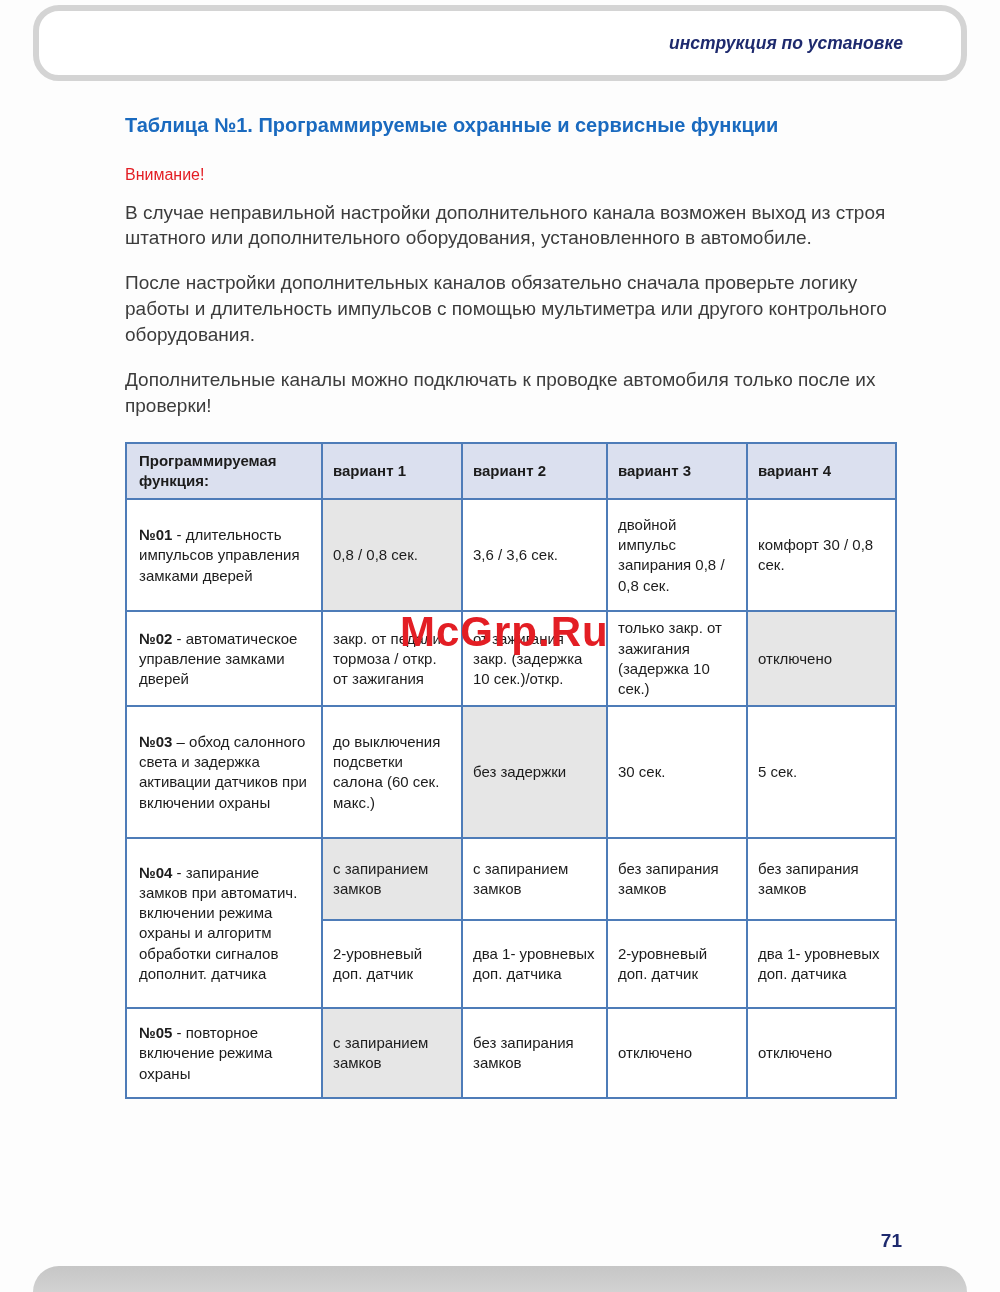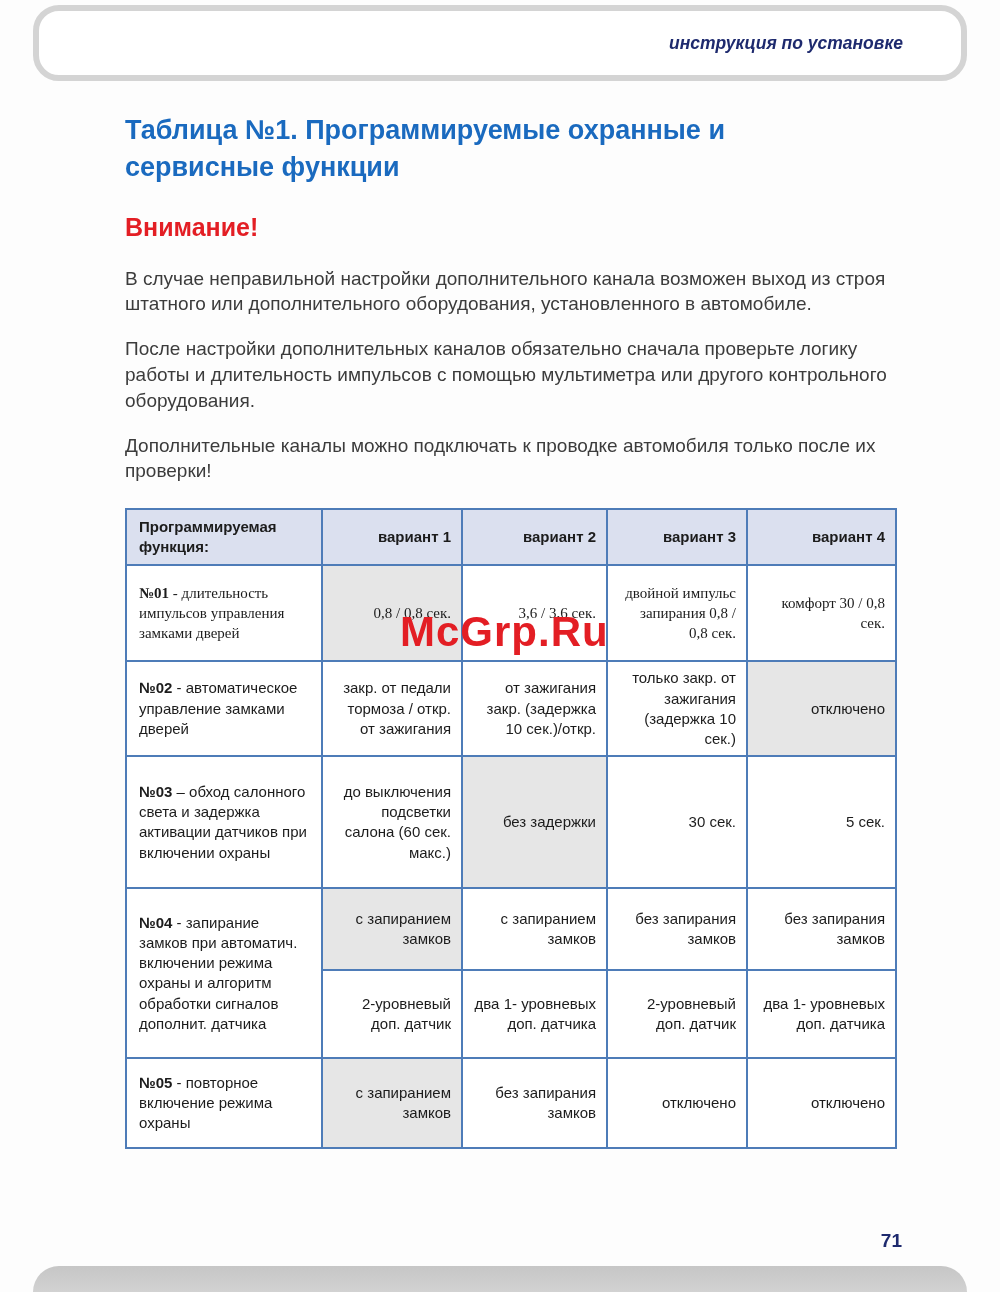--- a/index.html
+++ b/index.html
@@ -31,70 +31,70 @@
   .bottom-band{
     position:absolute;left:33px;right:33px;bottom:-58px;height:84px;
     border-radius:26px;
     background:linear-gradient(to bottom,#c6c6c6,#ededed);
   }
   .content{
     position:absolute;left:125px;top:112px;width:772px;
   }
   .doc-title{
     margin:0 0 26px 0;
-    font-size:27px;
+    font-size:20px;
     font-weight:bold;
     line-height:1.38;
     color:var(--accent-blue,#1a6abf);
     width:740px;
   }
   .warning{
-    margin:0 0 24px 0;
-    font-size:25px;
-    font-weight:bold;
+    margin:0 0 16px 0;
+    font-size:16px;
+    font-weight:normal;
     color:var(--red,#e31e24);
   }
   .para{
     margin:0 0 19px 0;
     font-size:19px;
     line-height:1.36;
     color:var(--body-text,#3c3c3c);
   }
   .func-table{
     border-collapse:collapse;
     table-layout:fixed;
     width:770px;
     margin-top:24px;
   }
   .func-table th,.func-table td{
     border:2px solid var(--table-border,#4e7cb8);
     padding:6px 10px;
     box-sizing:border-box;
     font-size:15px;
     line-height:1.35;
-    text-align:right;
+    text-align:left;
     vertical-align:middle;
     color:#1c1c1c;
     background:#fff;
   }
   .func-table thead th{
     background:var(--table-header-bg,#dbe0ef);
     font-weight:bold;
     height:56px;
   }
   .func-table th.func-col,
   .func-table td.func{
     text-align:left;
     padding-left:12px;
     padding-right:12px;
     margin-left:28px;
   }
   .num{font-weight:bold;}
   .func-table td.gray{background:var(--cell-gray,#e6e6e6);}
-  tr.row1{height:96px;font-family:Liberation Serif, serif;}
+  tr.row1{height:112px;}
   tr.row2{height:84px;}
   tr.row3{height:132px;}
   tr.row4a{height:82px;}
   tr.row4b{height:88px;}
   tr.row5{height:90px;}
   .watermark{
     position:absolute;left:400px;top:608px;
     font-size:42px;font-weight:bold;
     color:var(--red,#e31e24);
     letter-spacing:1px;

